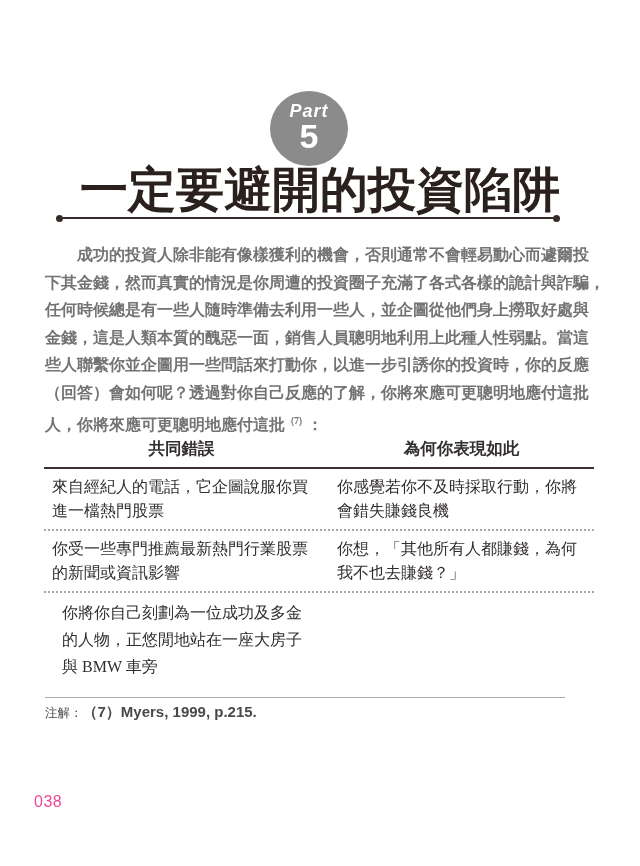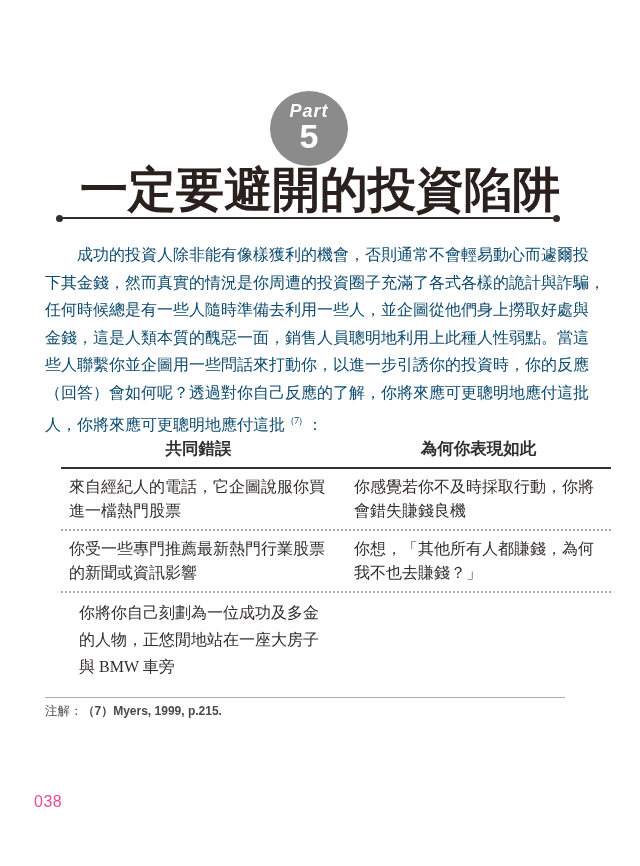--- a/index.html
+++ b/index.html
@@ -60,28 +60,29 @@
     flex:1 1 auto; height:2px; background:#352b28;
   }
 
   
   .body-paragraph {
     position:absolute; left:45px; top:241px; width:552px;
   }
   .body-line {
     font-size:16px; line-height:27.6px;
     white-space:nowrap;
-    color:#0c4a6e;
+    color:#737373;
+    font-weight:bold;
   }
   .body-line.indented { padding-left:32px; }
   .fn-sup { font-size:10px; vertical-align:6px; letter-spacing:-1px; }
 
   
   .mistakes-table {
-    position:absolute; left:61px; top:438px; width:550px;
+    position:absolute; left:44px; top:438px; width:550px;
     font-size:16px;
   }
   .t-row {
     display:grid;
     grid-template-columns:275px 275px;
   }
   .t-head {
     border-bottom:2px solid #3a312e;
     padding-bottom:7px;
   }
@@ -109,21 +110,21 @@
     position:absolute; left:45px; top:697px;
     width:520px; height:1px; background:#b3abaa;
   }
   .footnote {
     position:absolute; left:45px; top:703px;
     font-size:12.5px; color:#4c4847;
     white-space:nowrap;
   }
   .footnote .fn-citation {
     font-family:"Liberation Sans", sans-serif;
-    font-weight:bold; font-size:12px;
+    font-weight:bold; font-size:15px;
   }
 
   
   .page-number {
     position:absolute; left:34px; top:793px;
     font-family:"Liberation Sans", sans-serif;
     font-size:16px; color:#ec4899; letter-spacing:0.5px;
   }
 </style>
 </head>

